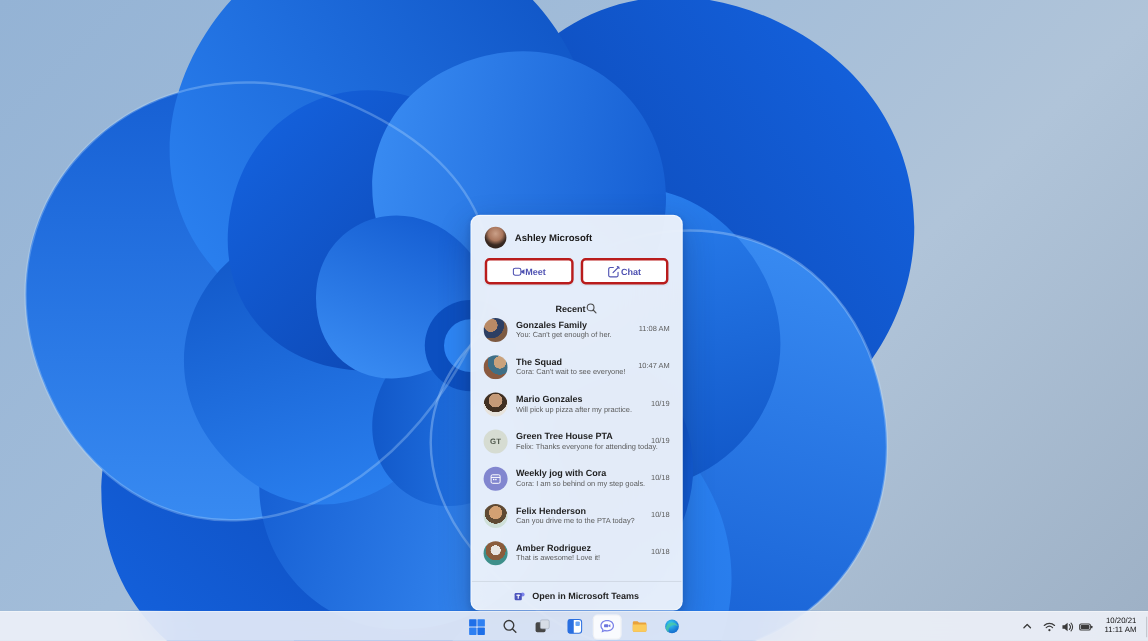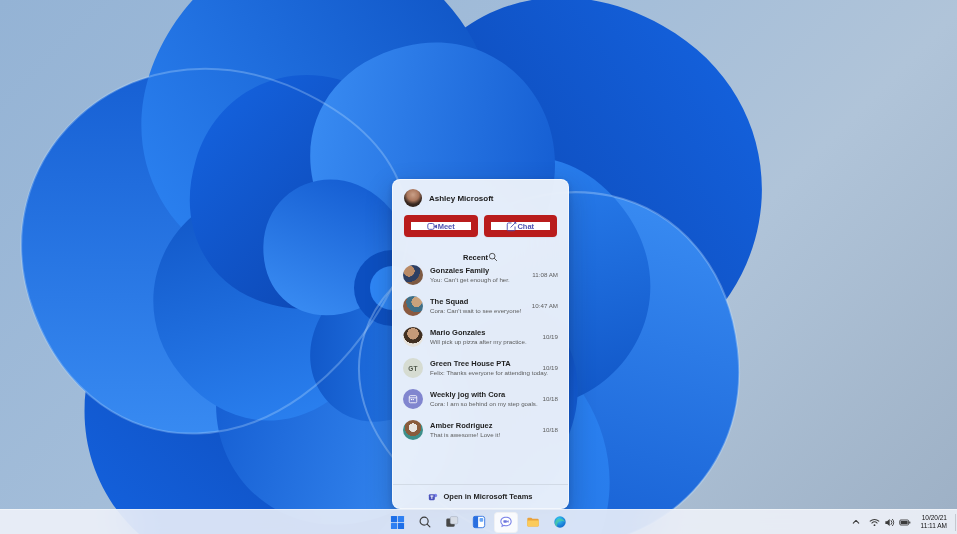--- a/index.html
+++ b/index.html
@@ -11,21 +11,21 @@
   .flyout { position:absolute; left:392px; top:179px; width:177px; height:330px;
     background:rgba(240,244,251,0.94); backdrop-filter:blur(24px);
     border:1px solid rgba(255,255,255,0.55); border-radius:8px;
     box-shadow:0 10px 26px rgba(20,40,80,0.30), 0 2px 6px rgba(20,40,80,0.18);
     display:flex; flex-direction:column; }
   .fly-header { display:flex; align-items:center; gap:7px; padding:9px 11px 5px; }
   .fly-header .me-name { font-size:8px; font-weight:700; color:#1a1a1a; }
   .me-avatar { width:18px; height:18px; border-radius:50%;
     background:radial-gradient(circle at 50% 32%, #caa088 0%, #a9765c 38%, #3a2a22 62%, #241a14 100%); flex:0 0 auto; }
   .actions { display:flex; gap:6px; padding:3px 11px 9px; }
-  .action-btn { flex:1; height:22px; background:#ffffff; border:7px solid #b91c1c; border-radius:4px;
+  .action-btn { flex:1; height:22px; background:#ffffff; border:2px solid #b91c1c; border-radius:4px;
     display:flex; align-items:center; justify-content:center; gap:0;
     color:#4f52b2; font-size:7.5px; font-weight:700; cursor:default; box-shadow:0 1px 1px rgba(0,0,0,0.05); }
   .recent-head { display:flex; align-items:center; justify-content:center; padding:6px 11px 3px; }
   .recent-head .recent-title { font-size:7.5px; font-weight:700; color:#1b1b1b; }
   .conv-list { display:flex; flex-direction:column; }
   .conv-row { position:relative; height:31px; padding:0 10px; display:flex; gap:7px; cursor:default; }
   .avatar { width:20px; height:20px; border-radius:50%; flex:0 0 auto; display:flex; align-items:center; justify-content:center; overflow:hidden; }
   .conv-texts { flex:1; min-width:0; padding-top:1px; }
   .conv-name { font-size:7.5px; font-weight:700; color:#1f1f1f; line-height:9.5px; white-space:nowrap; overflow:hidden; text-overflow:ellipsis; max-width:100px; }
   .conv-preview { font-size:6.2px; color:#5c5c5c; line-height:8.5px; white-space:nowrap; overflow:hidden; text-overflow:ellipsis; max-width:130px; }
@@ -185,20 +185,28 @@
             <rect x="5.6" y="6" width="1.4" height="1.4" fill="#ffffff"></rect>
           </svg>
         </div>
         <div class="conv-texts">
           <div class="conv-name">Weekly jog with Cora</div>
           <div class="conv-preview">Cora: I am so behind on my step goals.</div>
         </div>
         <div class="conv-time">10/18</div>
       </div>
 
+      <div class="conv-row">
+        <div class="avatar av-6"></div>
+        <div class="conv-texts">
+          <div class="conv-name">Felix Henderson</div>
+          <div class="conv-preview">Can you drive me to the PTA today?</div>
+        </div>
+        <div class="conv-time">10/18</div>
+      </div>
 
       <div class="conv-row">
         <div class="avatar av-7"></div>
         <div class="conv-texts">
           <div class="conv-name">Amber Rodriguez</div>
           <div class="conv-preview">That is awesome! Love it!</div>
         </div>
         <div class="conv-time">10/18</div>
       </div>
 

